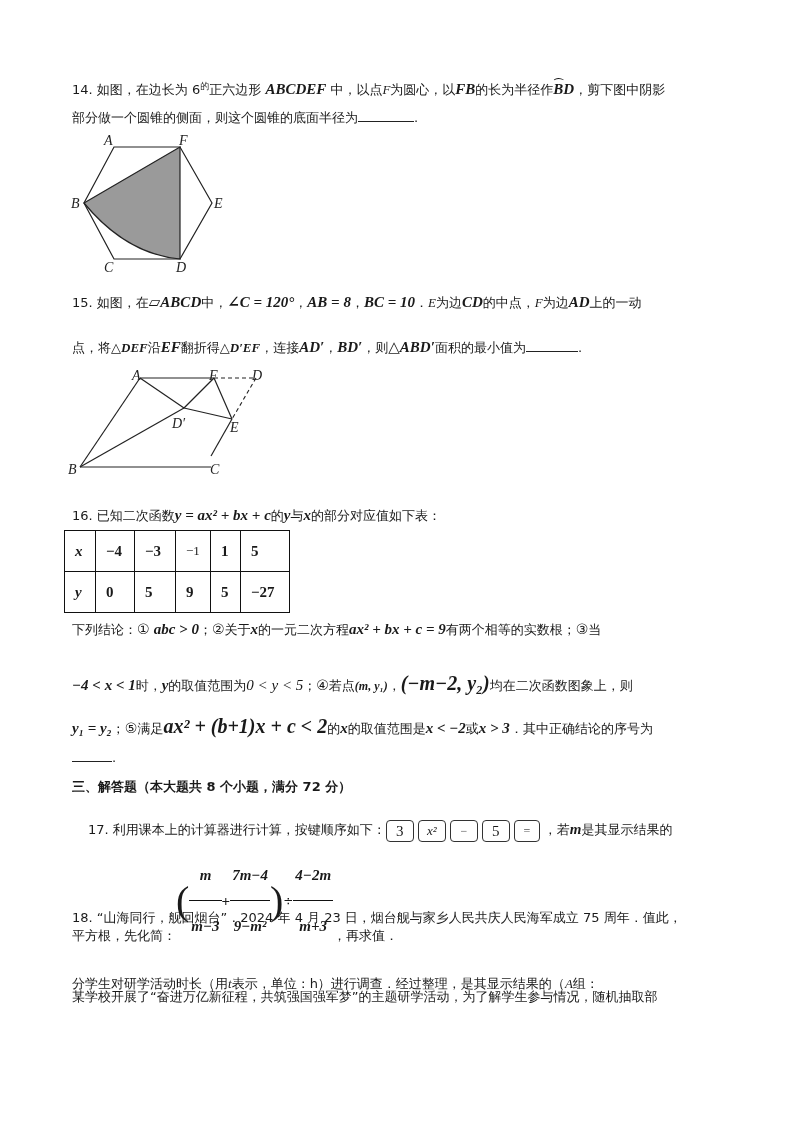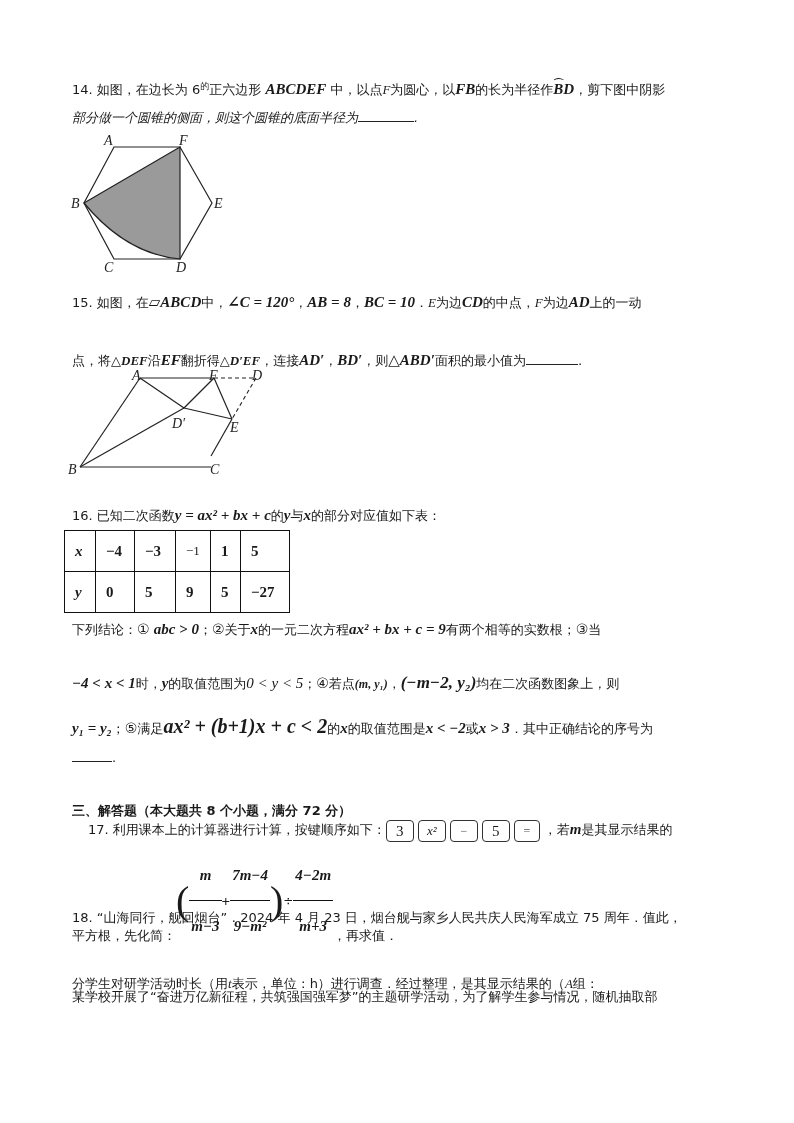--- a/index.html
+++ b/index.html
@@ -15,54 +15,54 @@
   .circ { font-size:14px; }
   table.vt { position:absolute; left:64px; top:530px; border-collapse:collapse; }
   table.vt td { border:1.4px solid #111; height:40px; padding:0 0 0 10px;
                 font-family:"Liberation Serif", serif; font-weight:bold; font-size:15px; }
   .key { display:inline-block; border:1px solid #333; border-radius:4px; height:20px; line-height:20px;
          text-align:center; font-family:"Liberation Serif", serif; font-size:15px; margin-right:4px; vertical-align:middle; }
   .frac { display:inline-block; vertical-align:middle; text-align:center; font-family:"Liberation Serif", serif; font-weight:bold; font-size:15px; }
   .frac .num { display:block; border-bottom:1.3px solid #111; padding:0 2px; }
   .frac .den { display:block; padding:0 2px; }
   .paren { font-family:"Liberation Serif", serif; font-size:40px; vertical-align:middle; font-weight:normal; }
-  .sec { font-weight:bold;margin-top:24px; }
+  .sec { font-weight:bold; }
 </style>
 </head>
 <body>
 
 <div class="line" style="top:76px;text-align:center;">
   <span>14.</span>
   <span>如图，在边长为</span>
   <span>6</span><span class="sup">的</span><span>正六边形</span>
   <span class="m">ABCDEF</span>
   <span>中，以点</span><span class="it">F</span><span>为圆心，以</span><span class="m">FB</span><span>的长为半径作</span><span class="m" style="position:relative;"><span style="position:absolute;left:0;top:-8px;font-size:11px;font-style:normal;">⌒</span><span>BD</span></span><span>，剪下图中阴影</span>
 </div>
-<div class="line" style="top:108px;font-style:italic;">
+<div class="line" style="top:108px;">
   <span>部分做一个圆锥的侧面，则这个圆锥的底面半径为</span><span class="blank" style="width:56px;"></span><span>.</span>
 </div>
 
 <div class="abs" style="left:66px;top:134px;width:170px;height:140px;">
   <svg width="170" height="140" viewBox="0 0 170 140">
     <path d="M18 69 L114 13 L114 125 Q60 120 18 69 Z" fill="#9a9a9a" stroke="#222" stroke-width="1.2"></path>
     <polygon points="48,13 114,13 146,69 114,125 48,125 18,69" fill="none" stroke="#222" stroke-width="1.2"></polygon>
     <text x="38" y="11" font-family="Liberation Serif, serif" font-style="italic" font-size="14" fill="#222">A</text>
     <text x="113" y="11" font-family="Liberation Serif, serif" font-style="italic" font-size="14" fill="#222">F</text>
     <text x="5" y="74" font-family="Liberation Serif, serif" font-style="italic" font-size="14" fill="#222">B</text>
     <text x="148" y="74" font-family="Liberation Serif, serif" font-style="italic" font-size="14" fill="#222">E</text>
     <text x="38" y="138" font-family="Liberation Serif, serif" font-style="italic" font-size="14" fill="#222">C</text>
     <text x="110" y="138" font-family="Liberation Serif, serif" font-style="italic" font-size="14" fill="#222">D</text>
   </svg>
 </div>
 
 <div class="line" style="top:292px;">
   <span>15.</span>
   <span>如图，在</span><span class="m">▱ABCD</span><span>中，</span><span class="m">∠C = 120°</span><span>，</span><span class="m">AB = 8</span><span>，</span><span class="m">BC = 10</span><span>．</span><span class="it">E</span><span>为边</span><span class="m">CD</span><span>的中点，</span><span class="it">F</span><span>为边</span><span class="m">AD</span><span>上的一动</span>
 </div>
-<div class="line" style="top:350px;">
+<div class="line" style="top:337px;">
   <span>点，将</span><span class="m" style="font-size:13px;">△DEF</span><span>沿</span><span class="m">EF</span><span>翻折得</span><span class="m" style="font-size:13px;">△D′EF</span><span>，连接</span><span class="m">AD′</span><span>，</span><span class="m">BD′</span><span>，则</span><span class="m">△ABD′</span><span>面积的最小值为</span><span class="blank" style="width:52px;"></span><span>.</span>
 </div>
 
 <div class="abs" style="left:66px;top:368px;width:220px;height:110px;">
   <svg width="220" height="110" viewBox="0 0 220 110">
     <line x1="14" y1="99" x2="74" y2="10" stroke="#222" stroke-width="1.2"></line>
     <line x1="74" y1="10" x2="148" y2="10" stroke="#222" stroke-width="1.2"></line>
     <line x1="148" y1="10" x2="190" y2="10" stroke="#222" stroke-width="1.1" stroke-dasharray="4,3"></line>
     <line x1="190" y1="10" x2="166" y2="51" stroke="#222" stroke-width="1.1" stroke-dasharray="4,3"></line>
     <line x1="166" y1="51" x2="145" y2="88" stroke="#222" stroke-width="1.2"></line>
@@ -106,21 +106,21 @@
     <td>−27</td>
   </tr>
 </tbody>
   </table>
 
 <div class="line" style="top:619px;">
   <span>下列结论：</span><span class="circ">①</span>
   <span class="m">abc &gt; 0</span><span>；</span><span class="circ">②</span><span>关于</span><span class="m">x</span><span>的一元二次方程</span><span class="m">ax² + bx + c = 9</span><span>有两个相等的实数根；</span><span class="circ">③</span><span>当</span>
 </div>
 <div class="line" style="top:673px;">
-  <span class="m">−4 &lt; x &lt; 1</span><span>时，</span><span class="m">y</span><span>的取值范围为</span><span class="m" style="font-weight:normal;">0 &lt; y &lt; 5</span><span>；</span><span class="circ">④</span><span>若点</span><span class="m" style="font-size:12px;">(m, y₁)</span><span>，</span><span class="m" style="font-size:17px;">(−m−2, y₂)</span><span>均在二次函数图象上，则</span>
+  <span class="m">−4 &lt; x &lt; 1</span><span>时，</span><span class="m">y</span><span>的取值范围为</span><span class="m" style="font-weight:normal;">0 &lt; y &lt; 5</span><span>；</span><span class="circ">④</span><span>若点</span><span class="m" style="font-size:12px;">(m, y₁)</span><span>，</span><span class="m" style="font-size:20px;">(−m−2, y₂)</span><span>均在二次函数图象上，则</span>
 </div>
 <div class="line" style="top:716px;">
   <span class="m">y₁ = y₂</span><span>；</span><span class="circ">⑤</span><span>满足</span><span class="m" style="font-size:20px;">ax² + (b+1)x + c &lt; 2</span><span>的</span><span class="m">x</span><span>的取值范围是</span><span class="m">x &lt; −2</span><span>或</span><span class="m">x &gt; 3</span><span>．其中正确结论的序号为</span>
 </div>
 <div class="line" style="top:748px;">
   <span class="blank" style="width:40px;"></span><span>.</span>
 </div>
 
 <div class="line sec" style="top:777px;">三、解答题（本大题共 8 个小题，满分 72 分）</div>
 

